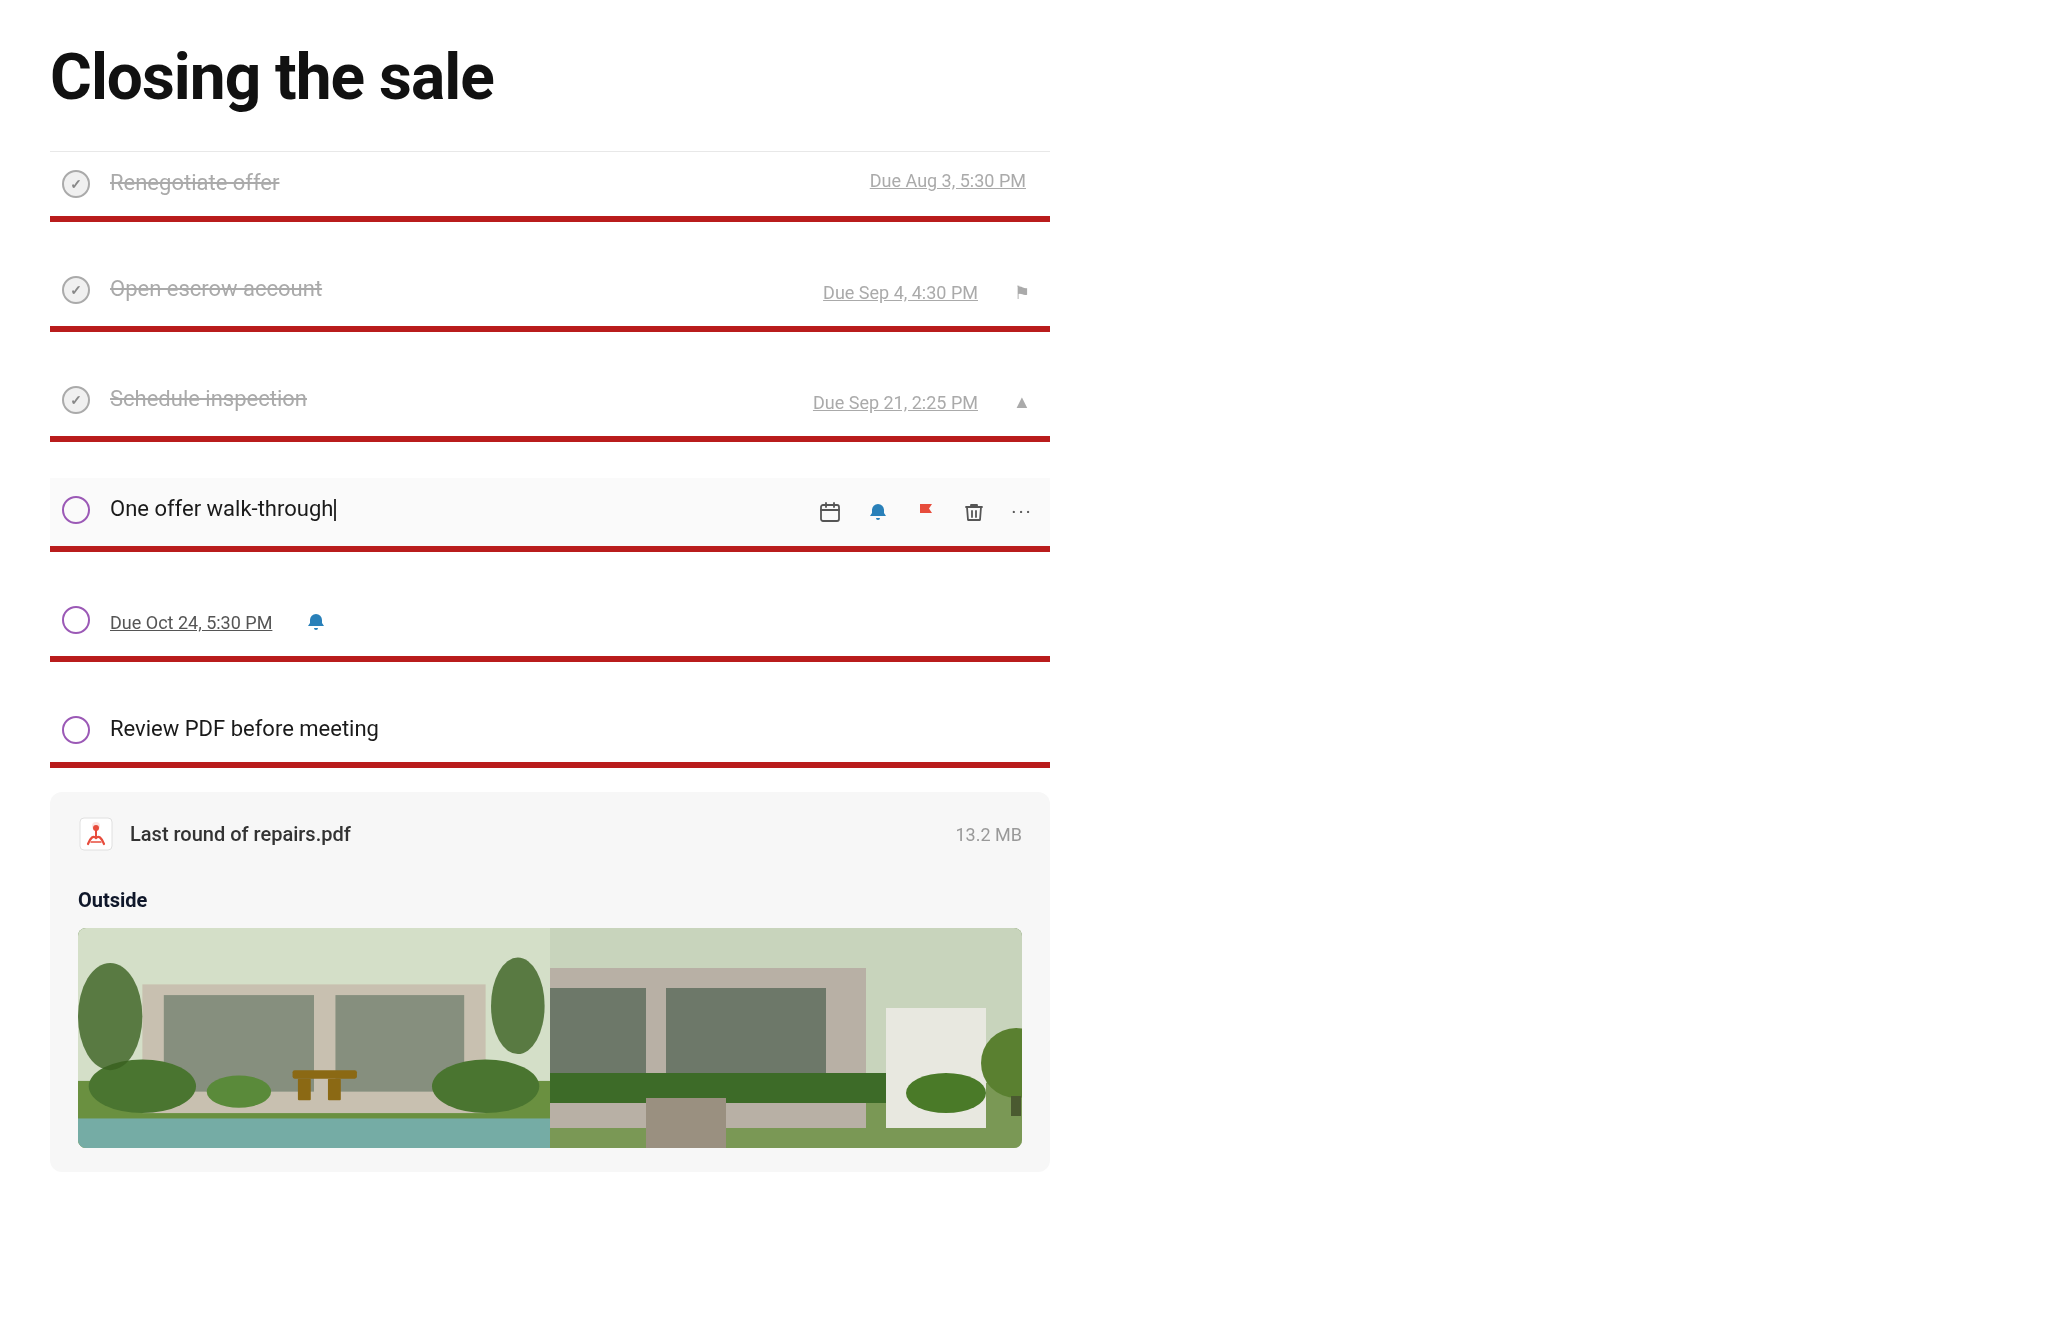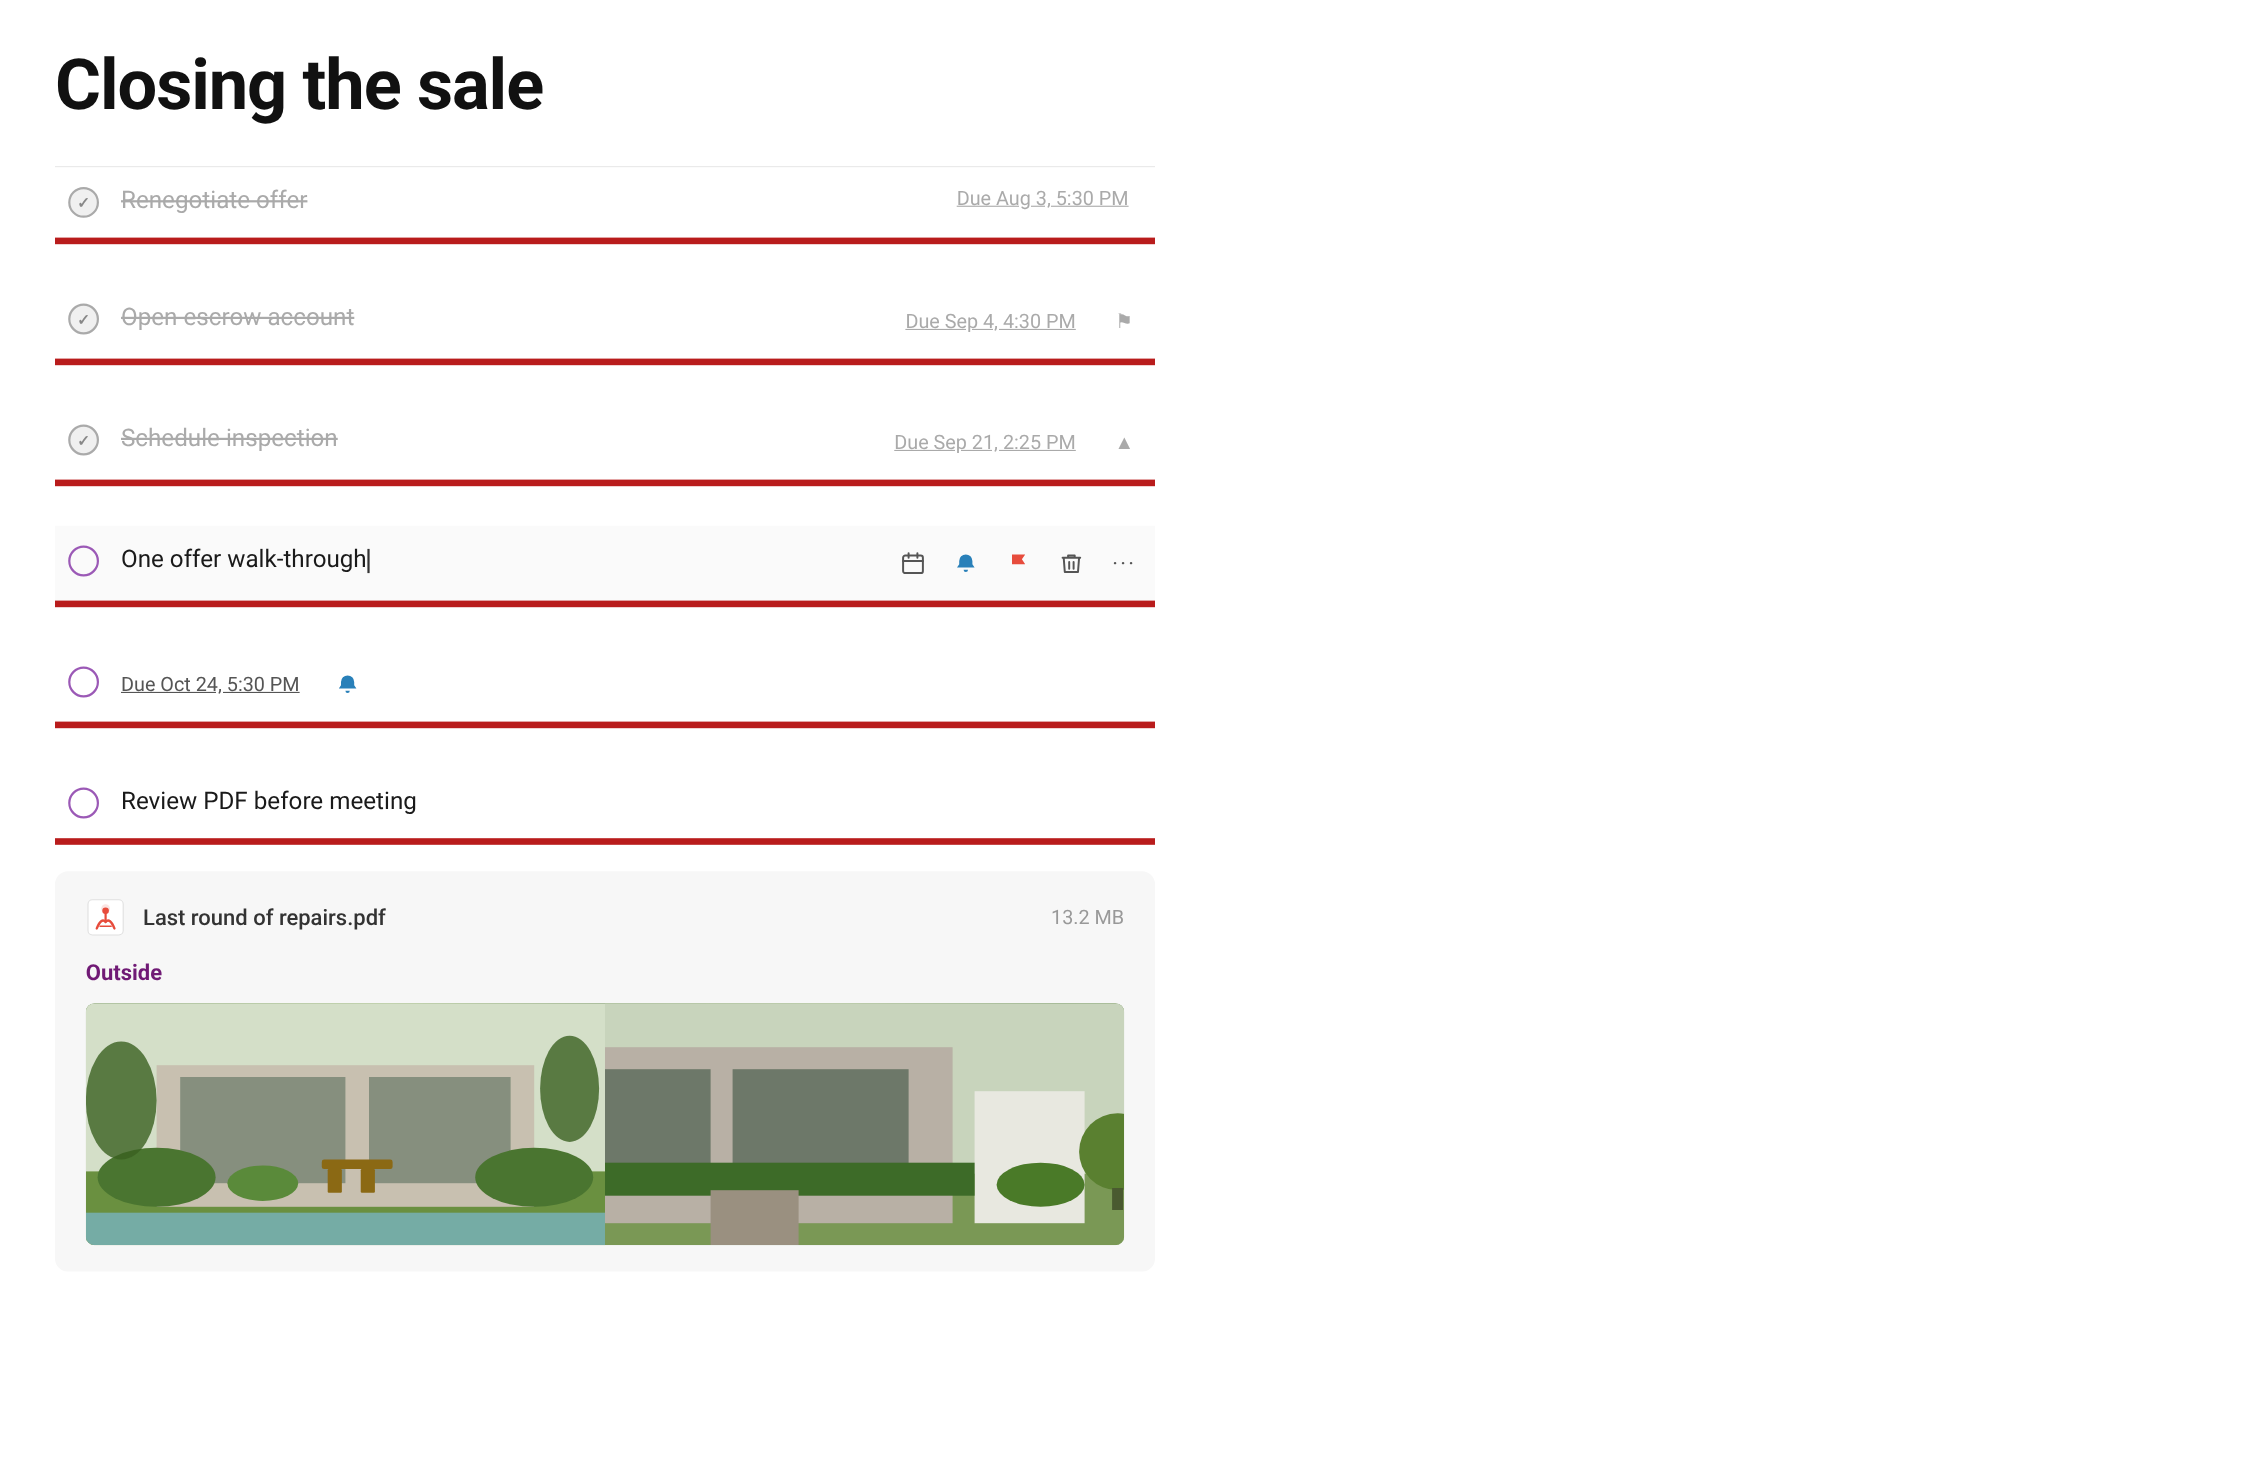--- a/index.html
+++ b/index.html
@@ -147,21 +147,21 @@
     .attachment-section {
       background: #f7f7f7;
       border-radius: 12px;
       padding: 24px 28px;
       margin-top: 24px;
     }
 
     .attachment-row {
       display: flex;
       align-items: center;
-      margin-bottom: 20px;
+      margin-bottom: 36px;
     }
 
     .pdf-icon {
       width: 36px;
       height: 36px;
       margin-right: 16px;
       flex-shrink: 0;
     }
 
     .attachment-name {
@@ -172,21 +172,21 @@
     }
 
     .attachment-size {
       font-size: 18px;
       color: #999999;
     }
 
     .section-label {
       font-size: 20px;
       font-weight: 700;
-      color: #701a75;
+      color: #0f172a;
       margin-bottom: 16px;
     }
 
     .image-strip {
       display: flex;
       gap: 0;
       border-radius: 8px;
       overflow: hidden;
       width: 100%;
       height: 220px;

